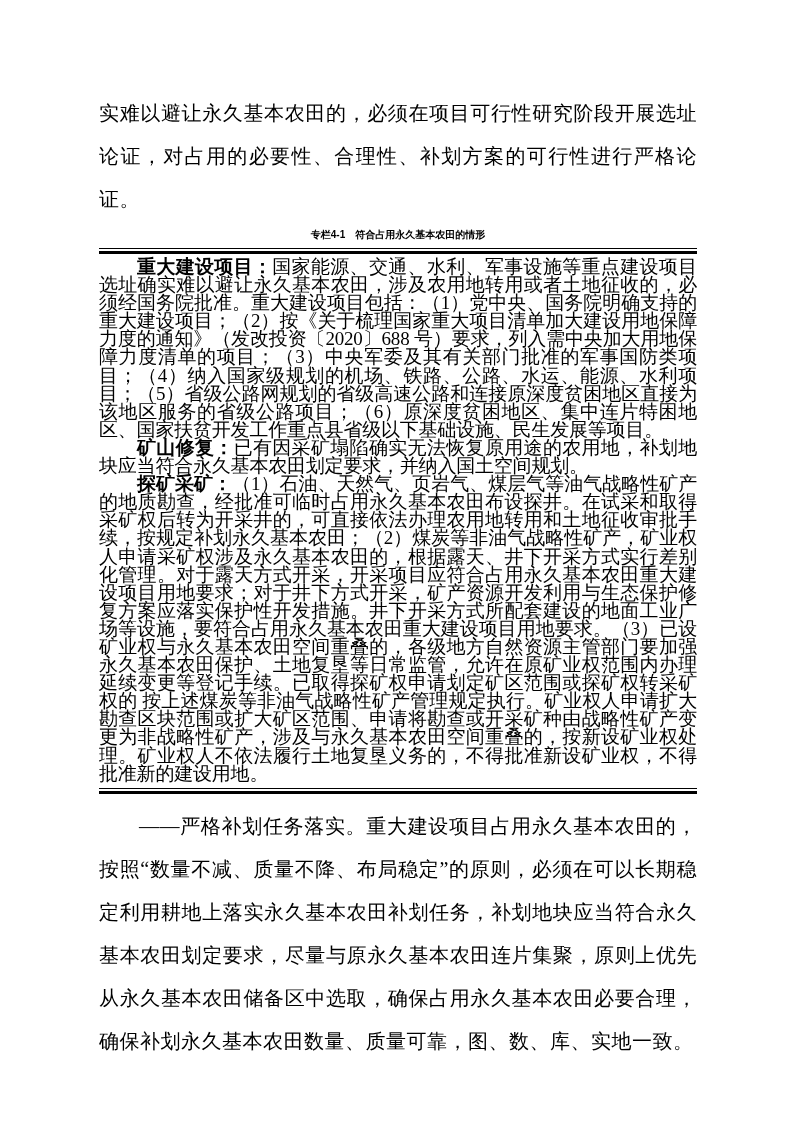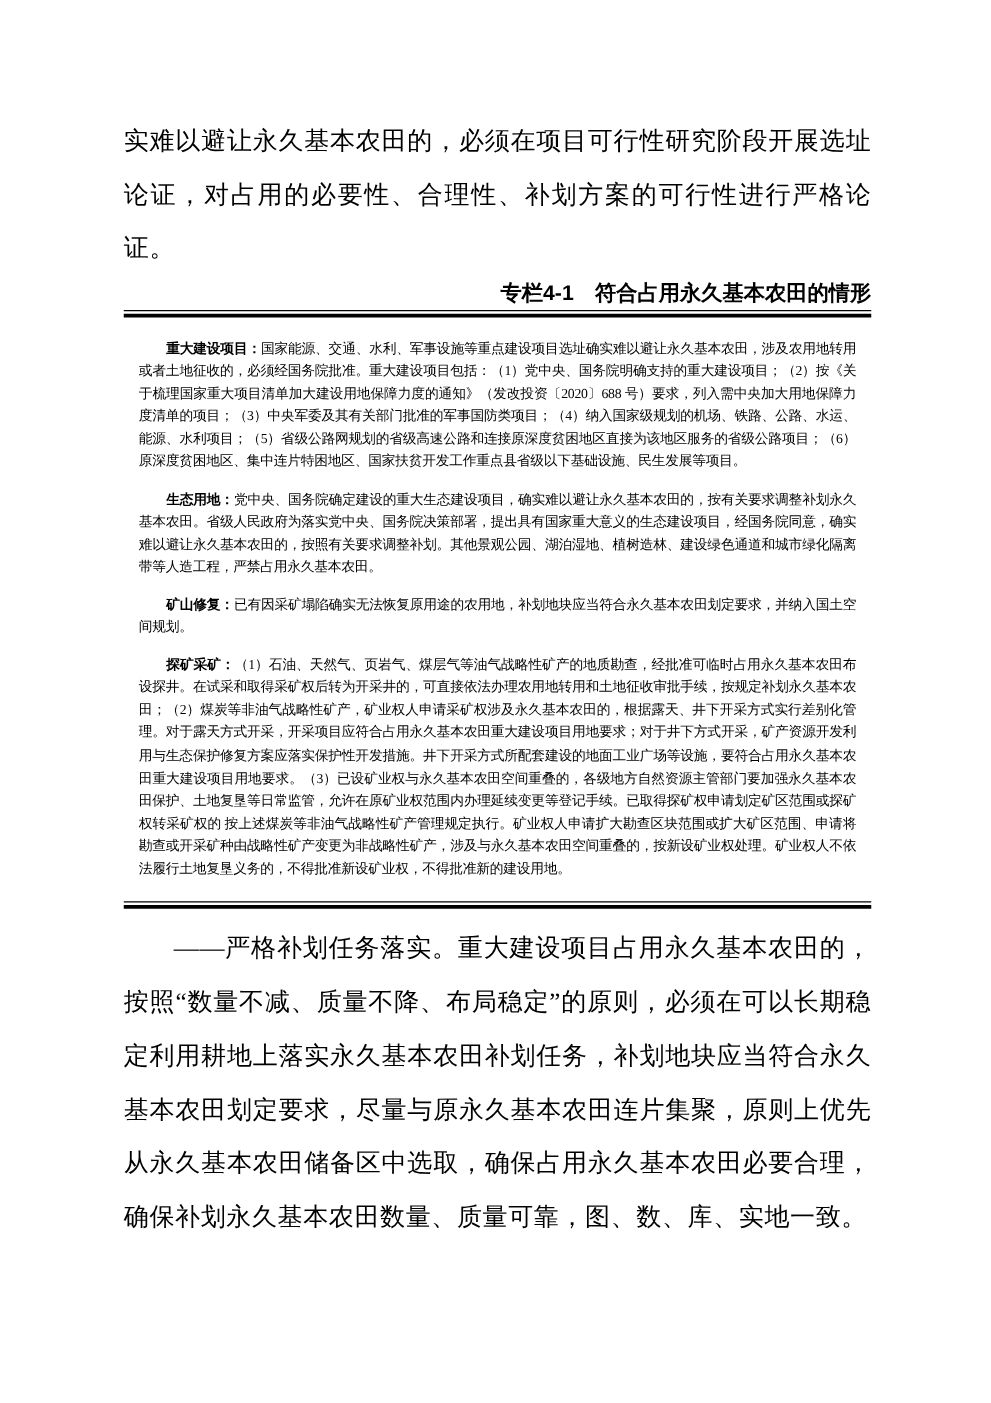--- a/index.html
+++ b/index.html
@@ -32,40 +32,40 @@
     letter-spacing: 0.5px;
   }
   .bodytext.closing {
     margin-top: 11px;
     text-indent: 2em;
   }
   
   .panel-title {
     font-family: "Liberation Sans", "DejaVu Sans", sans-serif;
     font-weight: bold;
-    font-size: 17px;
-    text-align: right;
+    font-size: 10px;
+    text-align: center;
     margin: 5px 0 4px 0;
     line-height: 18px;
   }
   .rule {
     height: 2px;               
     border-top: 1.5px solid #000;
     border-bottom: 3px solid #000;
   }
   .panel-body {
     padding: 4px 0 5px 0;
   }
   .panel-para {
-    font-size: 11px;
+    font-size: 19px;
     line-height: 18.1px;
     text-align: justify;
     text-justify: inter-ideograph;
     text-indent: 2em;
-    margin: 12px;
+    margin: 0;
     letter-spacing: -0.2px;
   }
   .panel-para b {
     font-weight: bold;
     font-family: "Liberation Sans", "DejaVu Sans", sans-serif;
   }
   .page-number {
     position: absolute;
     left: 0;
     right: 0;
@@ -80,21 +80,20 @@
 
 <div class="page">
 
   <p class="bodytext">实难以避让永久基本农田的，必须在项目可行性研究阶段开展选址论证，对占用的必要性、合理性、补划方案的可行性进行严格论证。</p>
 
   <div>
     <div class="panel-title">专栏4-1　符合占用永久基本农田的情形</div>
     <div class="rule"></div>
     <div class="panel-body">
       <p class="panel-para"><b>重大建设项目：</b><span>国家能源、交通、水利、军事设施等重点建设项目选址确实难以避让永久基本农田，涉及农用地转用或者土地征收的，必须经国务院批准。重大建设项目包括：（1）党中央、国务院明确支持的重大建设项目；（2）按《关于梳理国家重大项目清单加大建设用地保障力度的通知》（发改投资〔2020〕688 号）要求，列入需中央加大用地保障力度清单的项目；（3）中央军委及其有关部门批准的军事国防类项目；（4）纳入国家级规划的机场、铁路、公路、水运、能源、水利项目；（5）省级公路网规划的省级高速公路和连接原深度贫困地区直接为该地区服务的省级公路项目；（6）原深度贫困地区、集中连片特困地区、国家扶贫开发工作重点县省级以下基础设施、民生发展等项目。</span></p>
-      <p class="panel-para"><b>生态用地：</b><span>党中央、国务院确定建设的重大生态建设项目，确实难以避让永久基本农田的，按有关要求调整补划永久基本农田。省级人民政府为落实党中央、国务院决策部署，提出具有国家重大意义的生态建设项目，经国务院同意，确实难以避让永久基本农田的，按照有关要求调整补划。其他景观公园、湖泊湿地、植树造林、建设绿色通道和城市绿化隔离带等人造工程，严禁占用永久基本农田。</span></p>
       <p class="panel-para"><b>矿山修复：</b><span>已有因采矿塌陷确实无法恢复原用途的农用地，补划地块应当符合永久基本农田划定要求，并纳入国土空间规划。</span></p>
       <p class="panel-para"><b>探矿采矿：</b><span>（1）石油、天然气、页岩气、煤层气等油气战略性矿产的地质勘查，经批准可临时占用永久基本农田布设探井。在试采和取得采矿权后转为开采井的，可直接依法办理农用地转用和土地征收审批手续，按规定补划永久基本农田；（2）煤炭等非油气战略性矿产，矿业权人申请采矿权涉及永久基本农田的，根据露天、井下开采方式实行差别化管理。对于露天方式开采，开采项目应符合占用永久基本农田重大建设项目用地要求；对于井下方式开采，矿产资源开发利用与生态保护修复方案应落实保护性开发措施。井下开采方式所配套建设的地面工业广场等设施，要符合占用永久基本农田重大建设项目用地要求。（3）已设矿业权与永久基本农田空间重叠的，各级地方自然资源主管部门要加强永久基本农田保护、土地复垦等日常监管，允许在原矿业权范围内办理延续变更等登记手续。已取得探矿权申请划定矿区范围或探矿权转采矿权的 按上述煤炭等非油气战略性矿产管理规定执行。矿业权人申请扩大勘查区块范围或扩大矿区范围、申请将勘查或开采矿种由战略性矿产变更为非战略性矿产，涉及与永久基本农田空间重叠的，按新设矿业权处理。矿业权人不依法履行土地复垦义务的，不得批准新设矿业权，不得批准新的建设用地。</span></p>
     </div>
     <div class="rule"></div>
   </div>
 
   <p class="bodytext closing">——严格补划任务落实。重大建设项目占用永久基本农田的，按照“数量不减、质量不降、布局稳定”的原则，必须在可以长期稳定利用耕地上落实永久基本农田补划任务，补划地块应当符合永久基本农田划定要求，尽量与原永久基本农田连片集聚，原则上优先从永久基本农田储备区中选取，确保占用永久基本农田必要合理，确保补划永久基本农田数量、质量可靠，图、数、库、实地一致。</p>
 
 
 </div>

